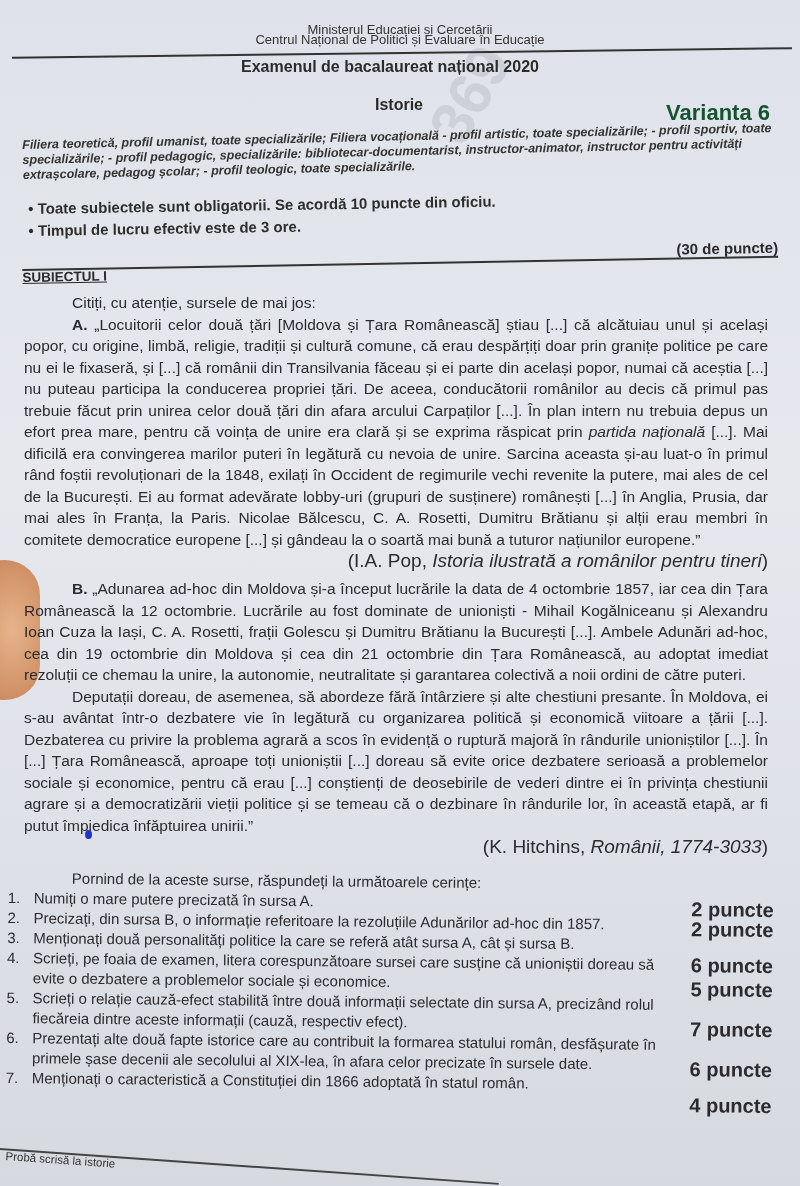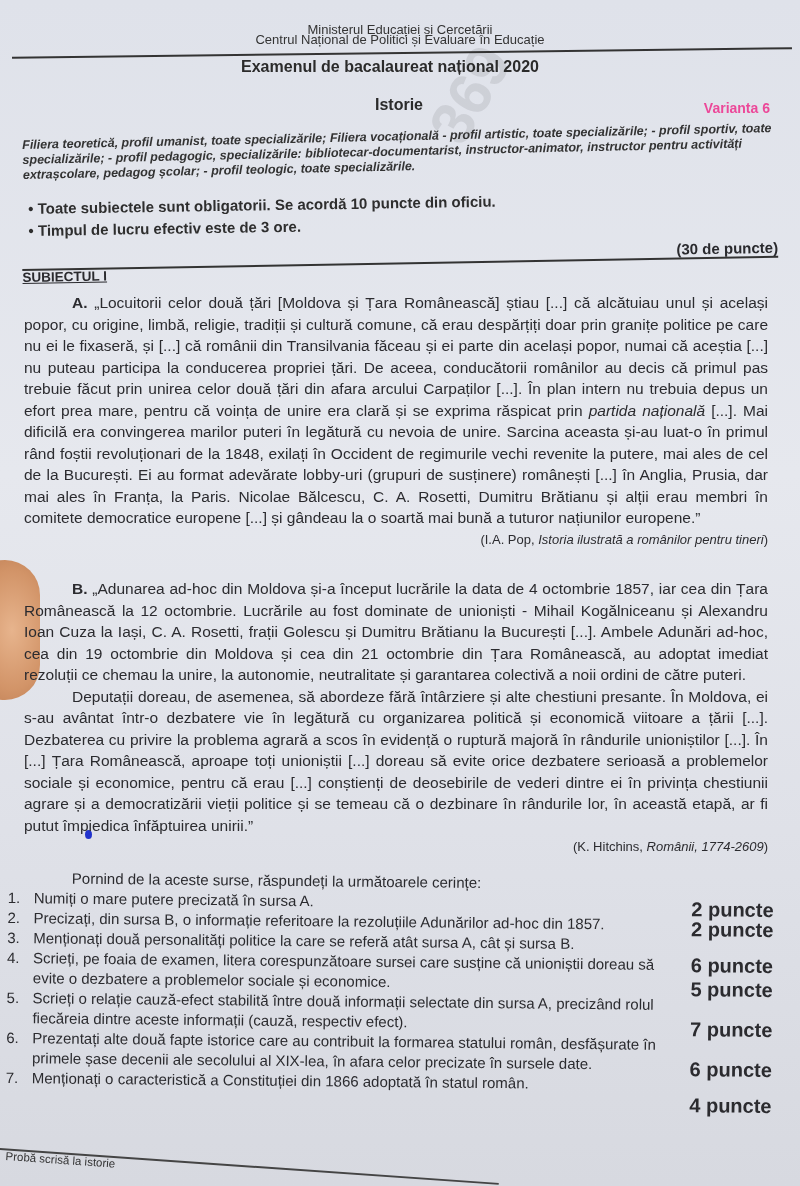--- a/index.html
+++ b/index.html
@@ -5,31 +5,31 @@
   html, body { margin:0; padding:0; }
   body {
     width:800px; height:1186px; overflow:hidden; position:relative;
     background: linear-gradient(180deg,#dfe2ea 0%, #e6e8ee 40%, #dfe1e8 70%, #d7d9e0 100%);
     font-family: "Liberation Sans", sans-serif; color:#2a2a2e;
   }
   .page { position:absolute; left:0; top:0; width:800px; height:1186px; }
   .hdr-small { position:absolute; left:0; width:800px; text-align:center; font-size:13px; color:#333; }
   .hdr-line { position:absolute; left:12px; width:780px; height:1.5px; background:#333; transform:rotate(-0.7deg); }
   .title { position:absolute; left:0; width:760px; text-align:center; font-weight:bold; font-size:16px; color:#2b2b2b; }
-  .variant { position:absolute; right:30px; top:100px; font-weight:bold; font-size:14px; color:#ec4899; }
+  .variant { position:absolute; right:30px; top:100px; font-weight:bold; font-size:22px; color:#14532d; }
   .filiera { position:absolute; left:22px; top:138px; width:760px; font-style:italic; font-weight:bold; font-size:12.5px; line-height:15px; color:#333; transform:rotate(-1.3deg); transform-origin:left top; }
   .bullets { position:absolute; left:28px; top:198px; font-weight:bold; font-size:15px; line-height:22px; color:#2e2e2e; transform:rotate(-0.9deg); transform-origin:left top; }
   .bullets div::before { content:"• "; }
   .subj-row { position:absolute; left:22px; top:252px; width:756px; transform:rotate(-1deg); transform-origin:left top; }
   .subj-label { font-weight:bold; font-size:13.5px; text-decoration:underline; position:absolute; left:0; top:18px; }
   .subj-points { font-weight:bold; font-size:15px; position:absolute; right:0; top:0; }
   .subj-rule { position:absolute; left:0; right:0; top:17px; height:1.5px; background:#333; }
   .body-text { position:absolute; left:24px; width:744px; font-size:15.5px; line-height:21.5px; text-align:justify; color:#2b2b2f; }
   .indent { text-indent:48px; }
-  .src { text-align:right; font-size:13px; }
+  .src { text-align:right; font-size:19px; }
   .src i, .body-text i { font-style:italic; }
   .reqs { position:absolute; left:8px; top:868px; width:770px; font-size:15px; line-height:20px; color:#2b2b2f; transform:rotate(0.6deg); transform-origin:left top; }
   .req { display:flex; position:relative; }
   .req .n { width:26px; flex:none; }
   .req .t { flex:1; padding-right:96px; }
   .req .p { position:absolute; right:4px; font-weight:bold; font-size:20px; }
   .footer-line { position:absolute; left:0; top:1148px; width:500px; height:1.5px; background:#444; transform:rotate(4deg); transform-origin:left top; }
   .footer { position:absolute; left:6px; top:1150px; font-size:11.5px; color:#333; transform:rotate(4deg); transform-origin:left top; }
   .thumb { position:absolute; left:-30px; top:560px; width:70px; height:140px; border-radius:40px; background:radial-gradient(ellipse at 60% 50%, #e7b48d 0%, #d29468 60%, #b8784e 100%); }
   .ink-dot { position:absolute; left:85px; top:830px; width:7px; height:9px; border-radius:50%; background:#2233cc; }
@@ -59,28 +59,29 @@
     <div>Timpul de lucru efectiv este de 3 ore.</div>
   </div>
 
   <div class="subj-row">
     <span class="subj-points">(30 de puncte)</span>
     <div class="subj-rule"></div>
     <span class="subj-label">SUBIECTUL I</span>
   </div>
 
   <div class="body-text" style="top:292px;">
+    <div class="indent">Citiți, cu atenție, sursele de mai jos:</div>
     <div class="indent"><b>A.</b> <span>„Locuitorii celor două țări [Moldova și Țara Românească] știau [...] că alcătuiau unul și același popor, cu origine, limbă, religie, tradiții și cultură comune, că erau despărțiți doar prin granițe politice pe care nu ei le fixaseră, și [...] că românii din Transilvania făceau și ei parte din același popor, numai că aceștia [...] nu puteau participa la conducerea propriei țări. De aceea, conducătorii românilor au decis că primul pas trebuie făcut prin unirea celor două țări din afara arcului Carpaților [...]. În plan intern nu trebuia depus un efort prea mare, pentru că voința de unire era clară și se exprima răspicat prin </span><i>partida națională</i><span> [...]. Mai dificilă era convingerea marilor puteri în legătură cu nevoia de unire. Sarcina aceasta și-au luat-o în primul rând foștii revoluționari de la 1848, exilați în Occident de regimurile vechi revenite la putere, mai ales de cel de la București. Ei au format adevărate lobby-uri (grupuri de susținere) românești [...] în Anglia, Prusia, dar mai ales în Franța, la Paris. Nicolae Bălcescu, C. A. Rosetti, Dumitru Brătianu și alții erau membri în comitete democratice europene [...] și gândeau la o soartă mai bună a tuturor națiunilor europene.”</span></div>
     <div class="src"><span>(I.A. Pop, </span><i>Istoria ilustrată a românilor pentru tineri</i><span>)</span></div>
   </div>
 
   <div class="body-text" style="top:578px;">
     <div class="indent"><b>B.</b> <span>„Adunarea ad-hoc din Moldova și-a început lucrările la data de 4 octombrie 1857, iar cea din Țara Românească la 12 octombrie. Lucrările au fost dominate de unioniști - Mihail Kogălniceanu și Alexandru Ioan Cuza la Iași, C. A. Rosetti, frații Golescu și Dumitru Brătianu la București [...]. Ambele Adunări ad-hoc, cea din 19 octombrie din Moldova și cea din 21 octombrie din Țara Românească, au adoptat imediat rezoluții ce chemau la unire, la autonomie, neutralitate și garantarea colectivă a noii ordini de către puteri.</span></div>
     <div class="indent">Deputații doreau, de asemenea, să abordeze fără întârziere și alte chestiuni presante. În Moldova, ei s-au avântat într-o dezbatere vie în legătură cu organizarea politică și economică viitoare a țării [...]. Dezbaterea cu privire la problema agrară a scos în evidență o ruptură majoră în rândurile unioniștilor [...]. În [...] Țara Românească, aproape toți unioniștii [...] doreau să evite orice dezbatere serioasă a problemelor sociale și economice, pentru că erau [...] conștienți de deosebirile de vederi dintre ei în privința chestiunii agrare și a democratizării vieții politice și se temeau că o dezbinare în rândurile lor, în această etapă, ar fi putut împiedica înfăptuirea unirii.”</div>
-    <div class="src"><span>(K. Hitchins, </span><i>Românii, 1774-2609</i><span>)</span></div>
+    <div class="src"><span>(K. Hitchins, </span><i>Românii, 1774-3033</i><span>)</span></div>
   </div>
 
   <div class="reqs">
     <div style="padding-left:64px;">Pornind de la aceste surse, răspundeți la următoarele cerințe:</div>
     <div class="req">
         <span class="n">1.</span>
         <span class="t">Numiți o mare putere precizată în sursa A.</span>
       </div>
     <div class="req">
         <span class="n">2.</span>

